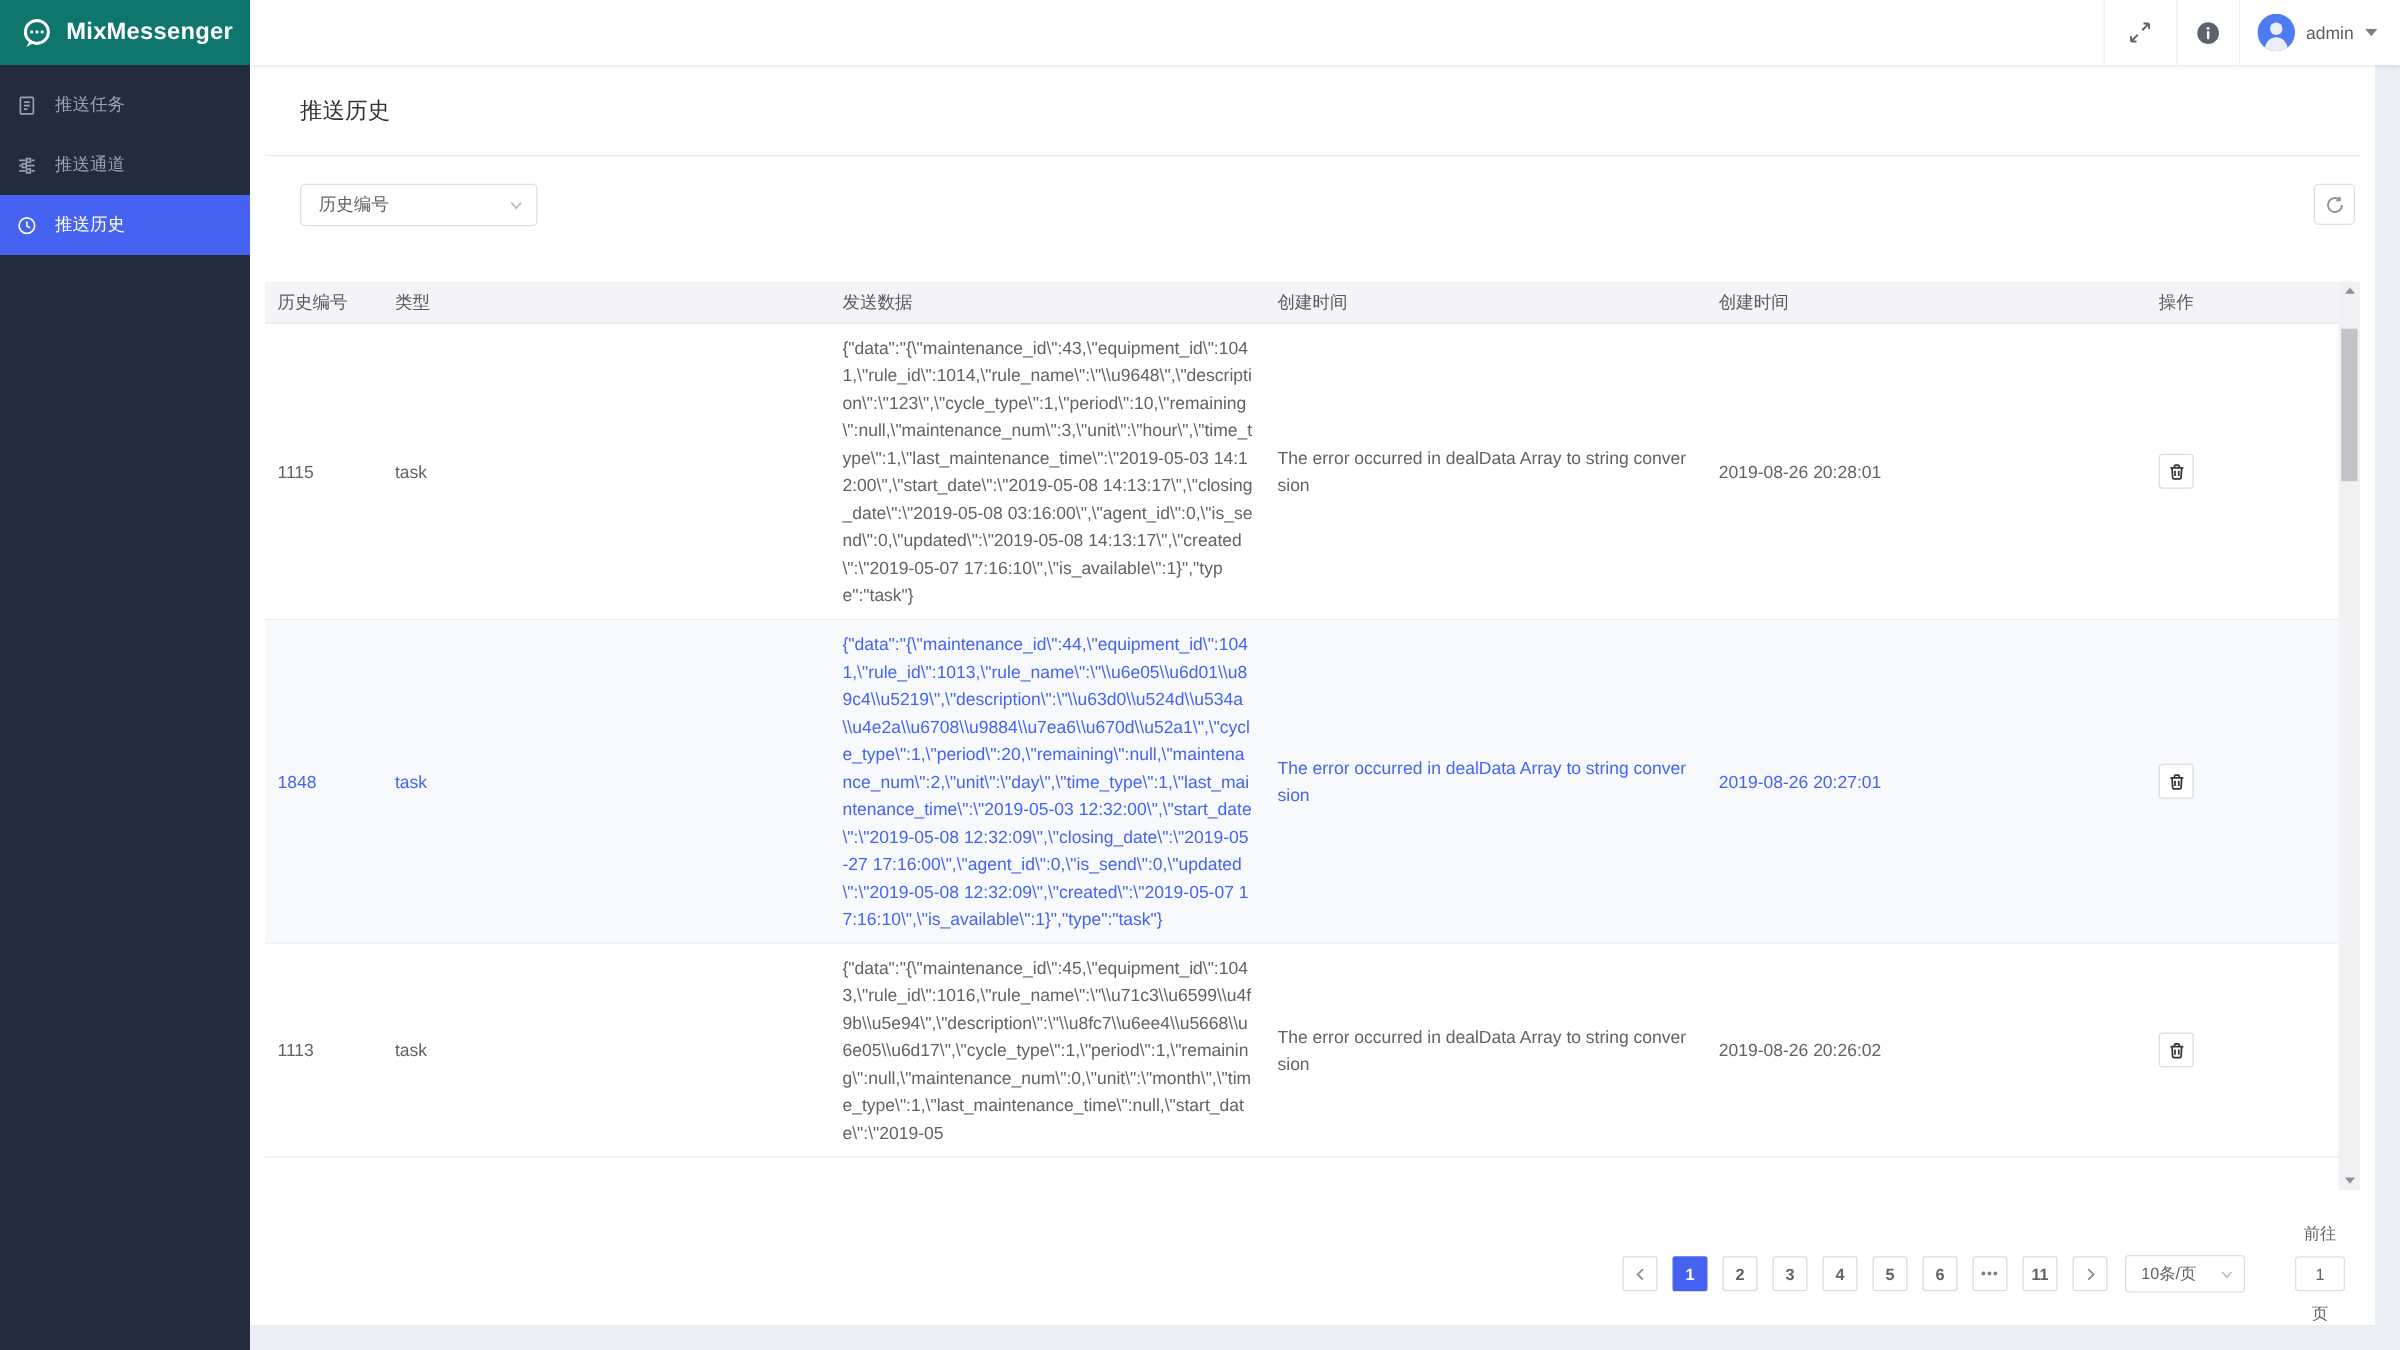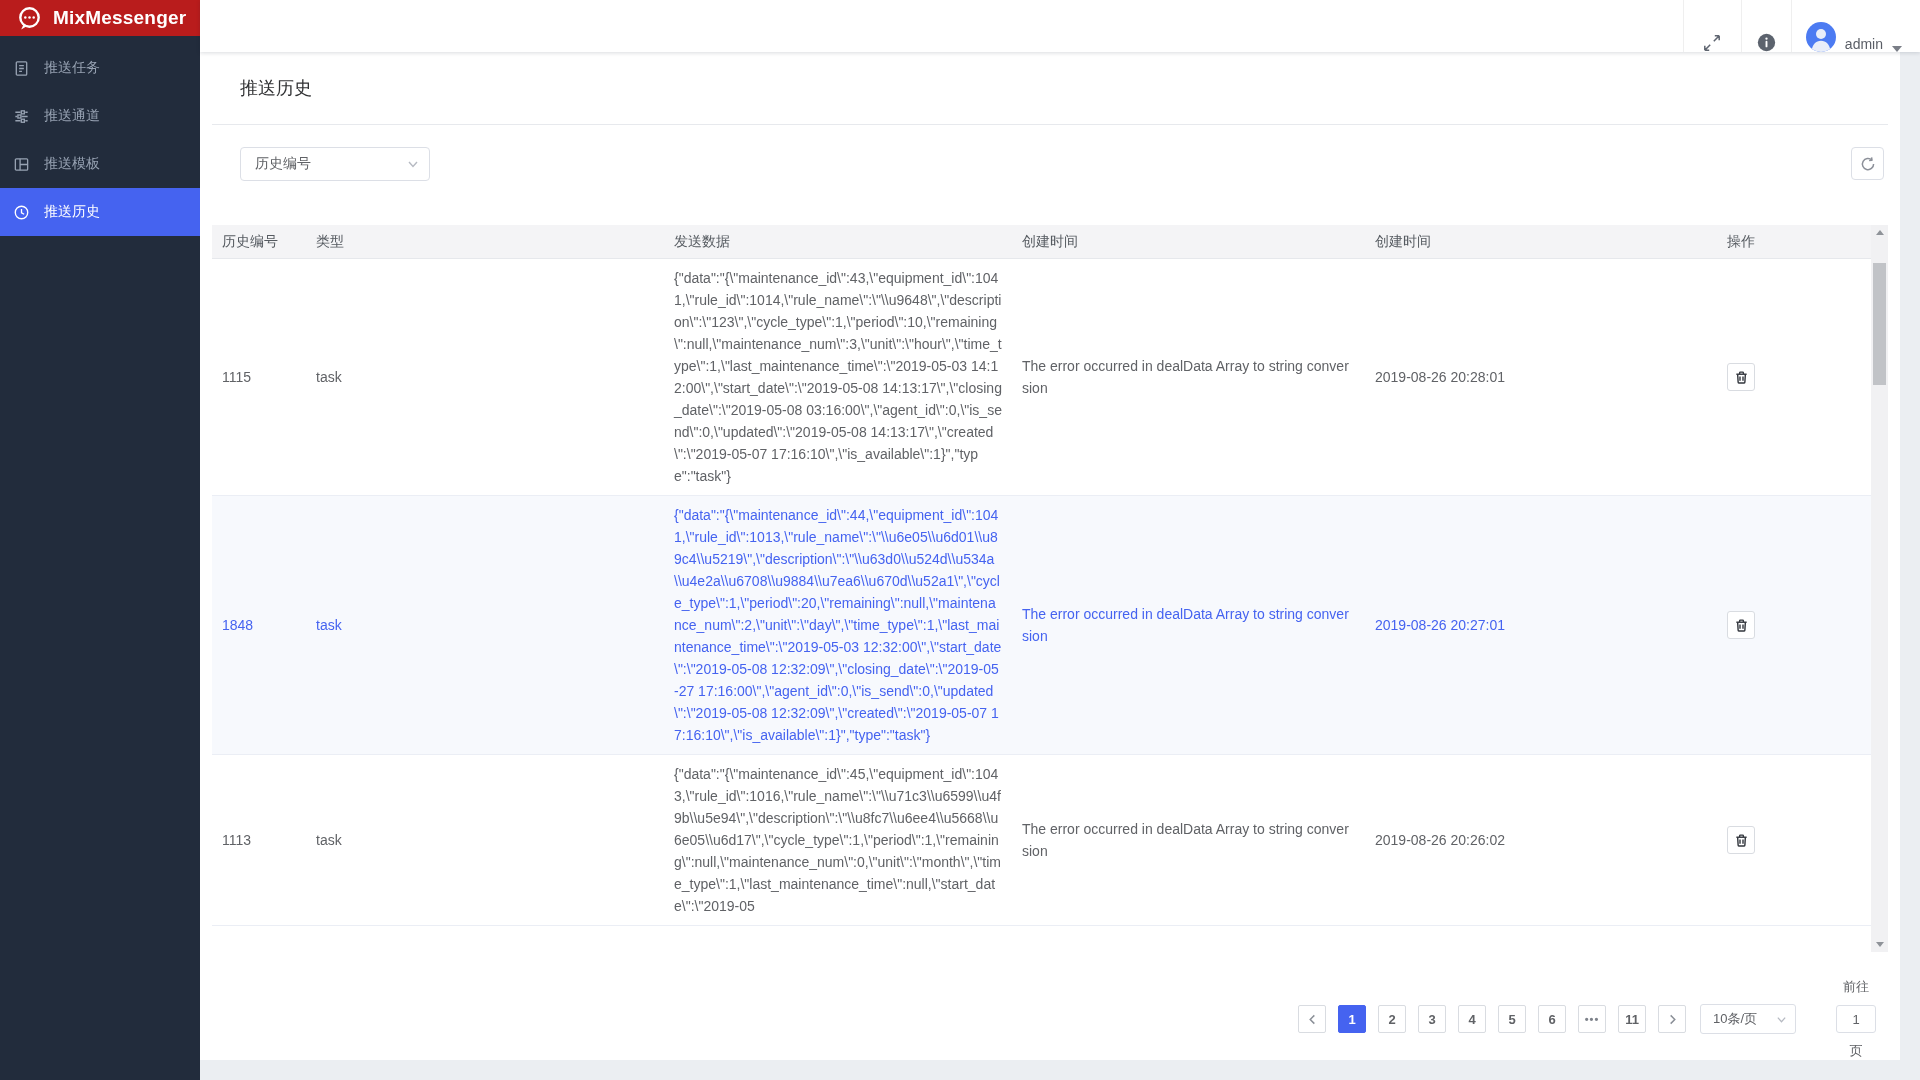--- a/index.html
+++ b/index.html
@@ -5,33 +5,33 @@
   * { box-sizing: border-box; margin: 0; padding: 0; }
   html,body { width:1920px; height:1080px; }
   body {
     font-family: "Liberation Sans", "DejaVu Sans", sans-serif;
     background:#ebeef2; overflow:hidden; color:#606266;
   }
   .app { display:flex; height:1080px; }
 
   
   .sidebar { width:200px; flex-shrink:0; background:#222c3c; display:flex; flex-direction:column; }
-  .logo { height:36px; background:#b91c1c; display:flex; align-items:center; gap:10px; padding-left:16px; }
+  .logo { height:52px; background:#0f766e; display:flex; align-items:center; gap:10px; padding-left:16px; }
   .logo-text { color:#fff; font-size:19px; font-weight:bold; letter-spacing:.2px; }
   .menu { padding-top:8px; }
   .menu-item { height:48px; display:flex; align-items:center; gap:14px; padding-left:13px;
     color:#97a2b2; font-size:14px; cursor:pointer; }
   .menu-item svg { flex-shrink:0; }
   .menu-item.active { background:#4563f0; color:#fff; }
 
   
   .rightcol { flex:1; display:flex; flex-direction:column; min-width:0; }
   .topbar { height:52px; background:#fff; box-shadow:0 1px 4px rgba(0,21,41,.15);
     display:flex; align-items:center; justify-content:flex-end; position:relative; z-index:5; }
-  .topbar-ctrl { height:52px; display:flex; align-items:flex-end; justify-content:center;
+  .topbar-ctrl { height:52px; display:flex; align-items:center; justify-content:center;
     border-left:1px solid #efefef; cursor:pointer; }
   .ctrl-expand { width:58px; }
   .ctrl-info { width:50px; }
   .ctrl-user { padding:0 18px 0 14px; gap:9px; }
   .username { font-size:14px; color:#5a5e66; }
 
   .workarea { flex:1; min-height:0; padding:0 20px 20px 0; }
   .card { background:#fff; height:100%; display:flex; flex-direction:column; }
 
   .page-head { height:75px; display:flex; align-items:center; padding-left:40px; }
@@ -118,27 +118,20 @@
         <span>推送任务</span>
       </div>
       <div class="menu-item">
         <svg width="17" height="17" viewBox="0 0 18 18" fill="none" stroke="currentColor" stroke-width="1.4">
           <path d="M2.5 4.5 h5.5 M13 4.5 h2.5 M2.5 9 h2 M9 9 h6.5 M2.5 13.5 h5.5 M13 13.5 h2.5"></path>
           <rect x="8.8" y="3" width="3.2" height="3.2"></rect>
           <rect x="5.2" y="7.4" width="3.2" height="3.2"></rect>
           <rect x="8.8" y="11.9" width="3.2" height="3.2"></rect>
         </svg>
         <span>推送通道</span>
-      </div>
-      <div class="menu-item">
-        <svg width="17" height="17" viewBox="0 0 18 18" fill="none" stroke="currentColor" stroke-width="1.4">
-          <rect x="2.5" y="3" width="13" height="12" rx="1"></rect>
-          <path d="M7.5 3 v12 M7.5 9 h8"></path>
-        </svg>
-        <span>推送模板</span>
       </div>
       <div class="menu-item active">
         <svg width="17" height="17" viewBox="0 0 18 18" fill="none" stroke="currentColor" stroke-width="1.4">
           <circle cx="9" cy="9" r="6.6"></circle>
           <path d="M9 5.4 v3.9 l2.8 1.6"></path>
         </svg>
         <span>推送历史</span>
       </div>
     </nav>
   </aside>

